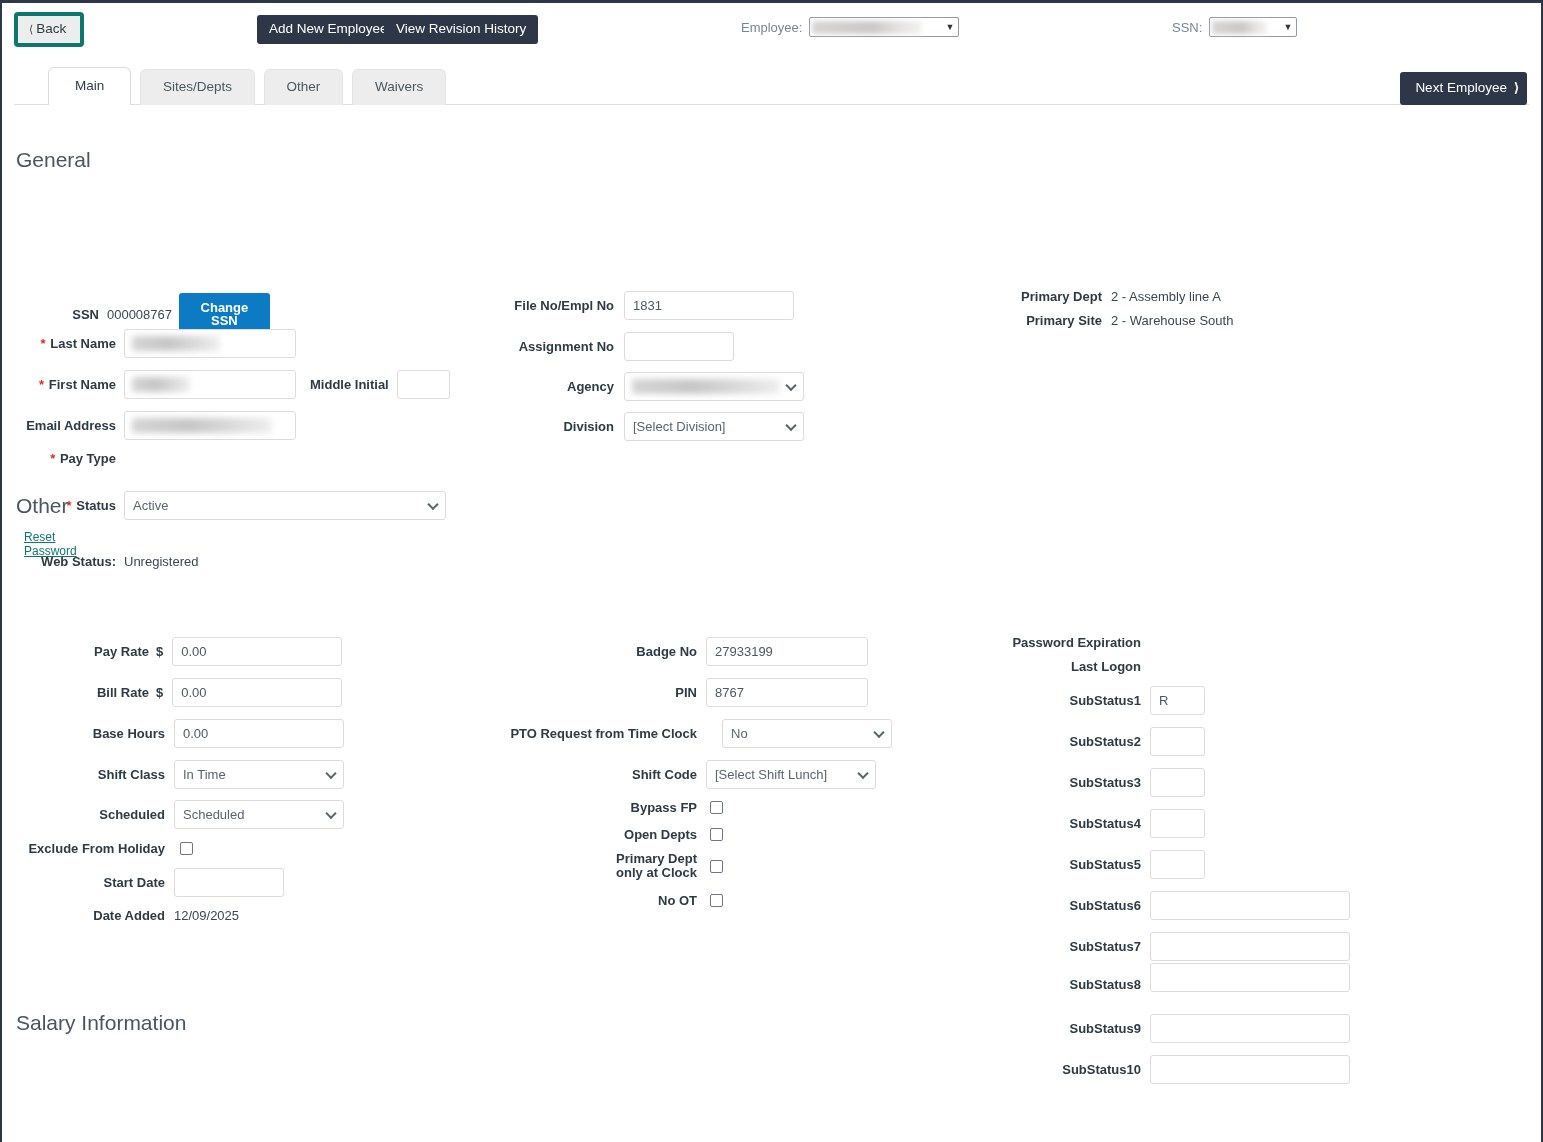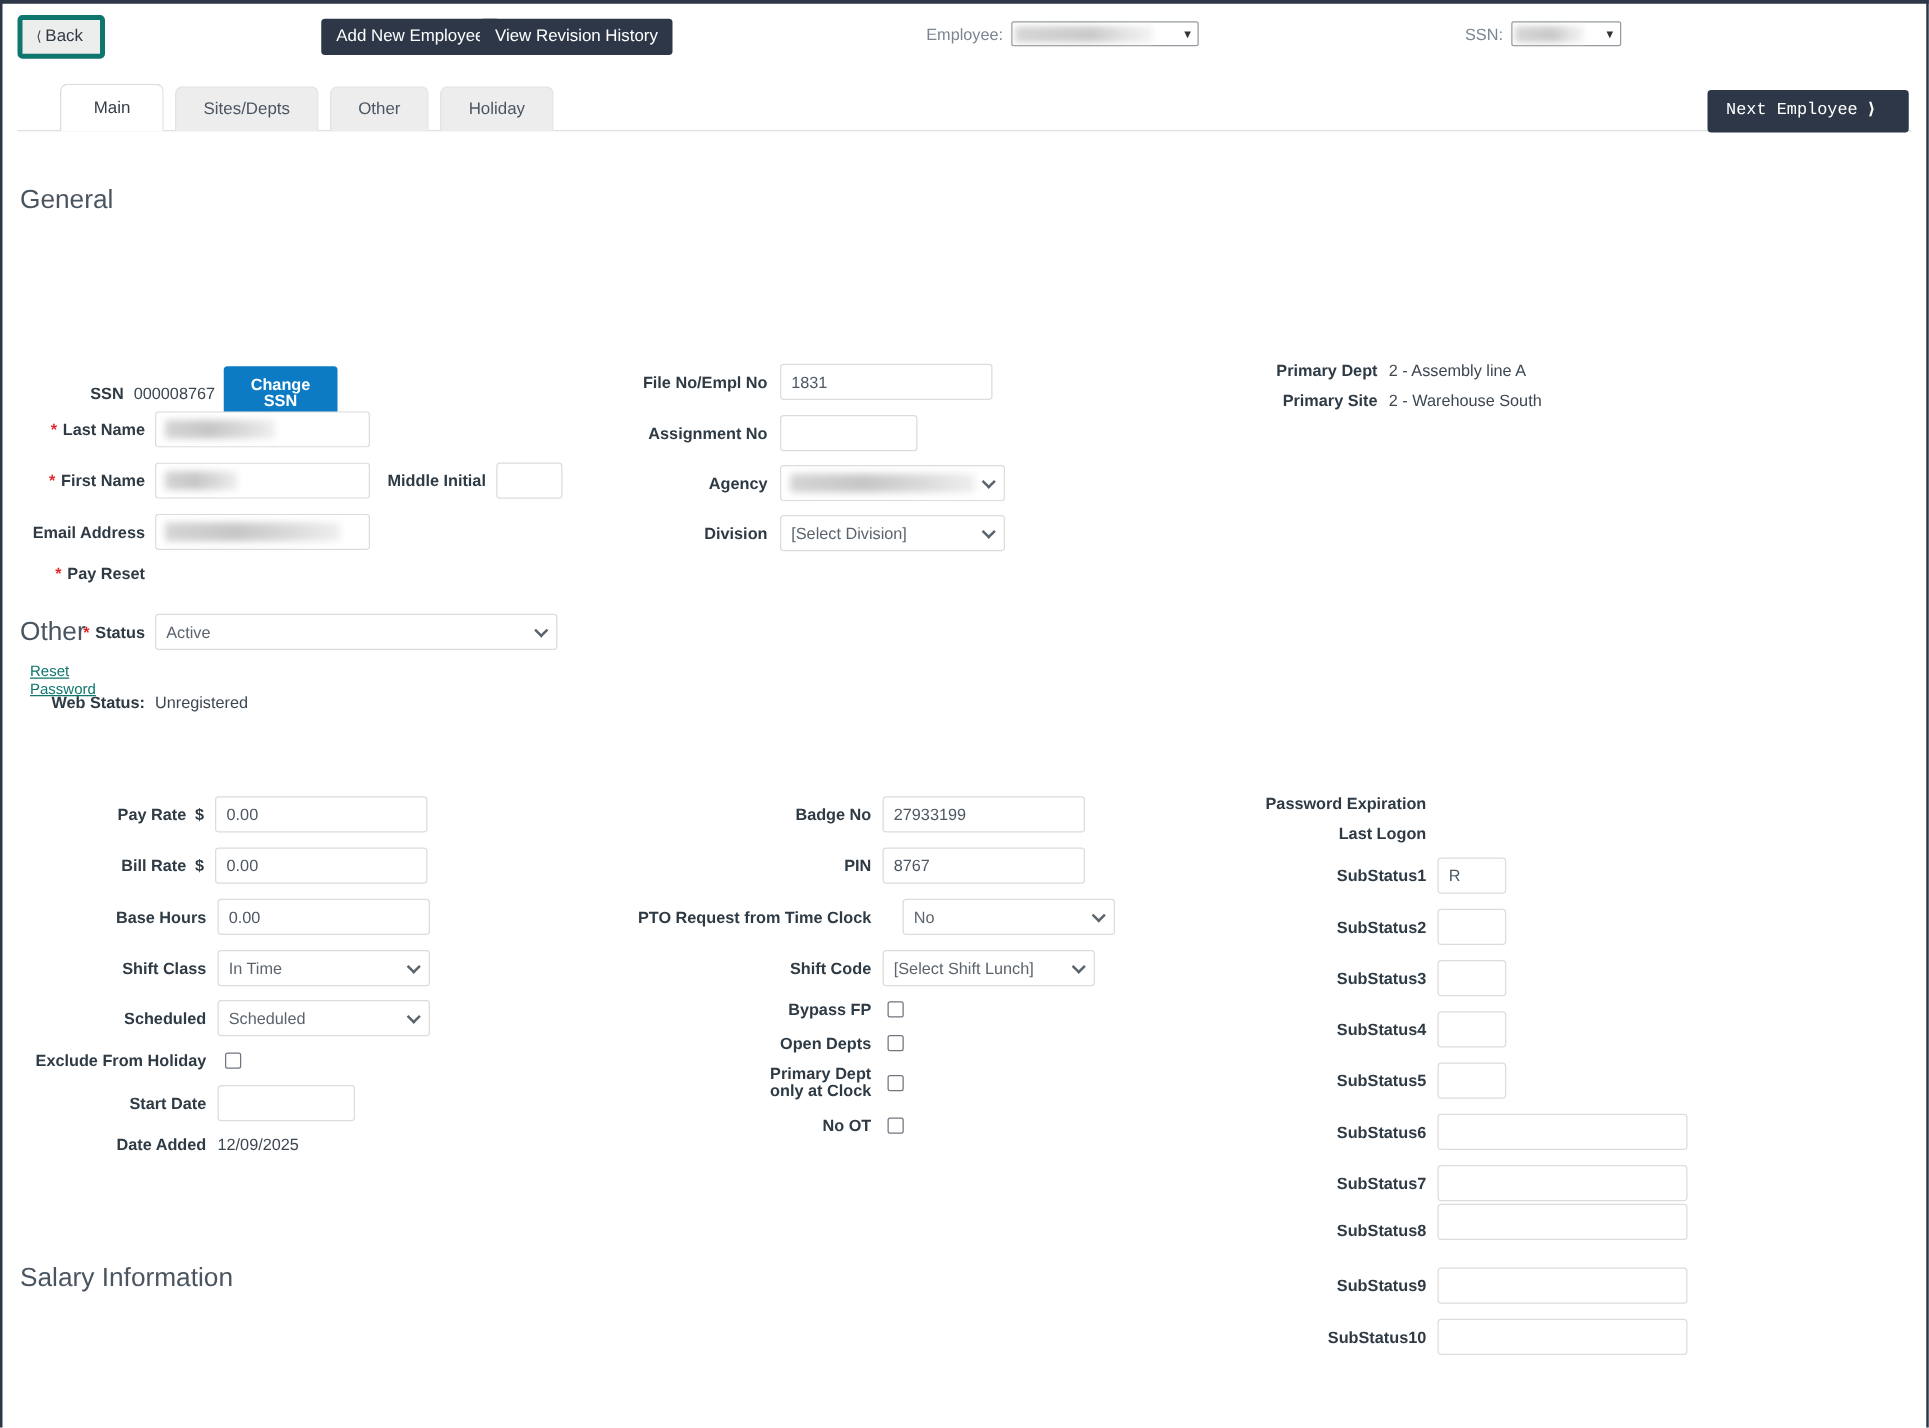--- a/index.html
+++ b/index.html
@@ -121,23 +121,22 @@
   }
   .tab.active {
     background: #ffffff;
     border-color: #dcdcdc;
     color: #333d47;
     z-index: 2;
     padding: 11px 26px 12px;
   }
   #next-employee {
     position: absolute; right: 14px; top: 5px;
-    padding: 9px 26px 10px 15px;
+    padding: 9px 8px 10px 15px;
     font-size: 13.5px;
-    font-family: Liberation Mono, monospace;
   }
   #next-employee .chev { margin-left: 7px; font-weight: bold; font-size: 13px; }
 
   
   .section-title {
     font-size: 21px;
     font-weight: normal;
     color: #4a5560;
     margin: 0;
     padding: 0;
@@ -276,21 +275,21 @@
       <span class="arrow">▼</span>
     </span>
   </div>
 </div>
 
 <div class="tabstrip">
   <div class="tabline"></div>
   <div class="tab active">Main</div>
   <div class="tab">Sites/Depts</div>
   <div class="tab">Other</div>
-  <div class="tab">Holiday</div>
+  <div class="tab">Waivers</div>
   <button class="dark-btn" id="next-employee">
     <span>Next Employee</span><span class="chev">⟩</span>
   </button>
 </div>
 
 <h2 class="section-title sec-general">General</h2>
 
 <div class="grid">
   <div class="row" style="left:14px; top:188px;">
     <span class="lbl" style="width:100px">SSN</span>
@@ -318,21 +317,21 @@
 
   <div class="row" style="left:14px; top:306px;">
     <span class="lbl" style="width:100px">Email Address</span>
     <span class="blurfield" style="margin-left:8px">
       <input class="txt" style="width: 172px;" value="">
       <span class="rd" style="width:140px"></span>
     </span>
   </div>
 
   <div class="row" style="left:14px; top:346px;">
-    <span class="lbl" style="width:100px"><span class="req">*</span> <span>Pay Reset</span></span>
+    <span class="lbl" style="width:100px"><span class="req">*</span> <span>Pay Type</span></span>
   </div>
 
   <div class="row" style="left:14px; top:386px;">
     <span class="lbl" style="width:100px"><span class="req">*</span> <span>Status</span></span>
     <span class="fsel" style="width:322px; margin-left:8px">
       <select><option>Active</option></select>
       <span class="caret"></span>
     </span>
   </div>
 

